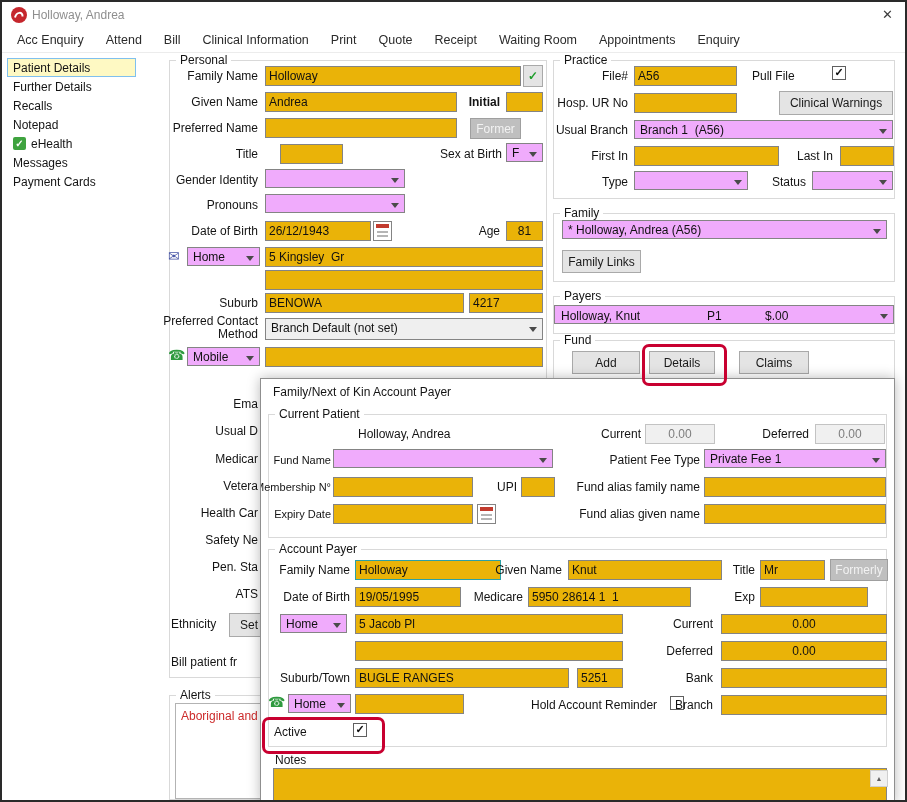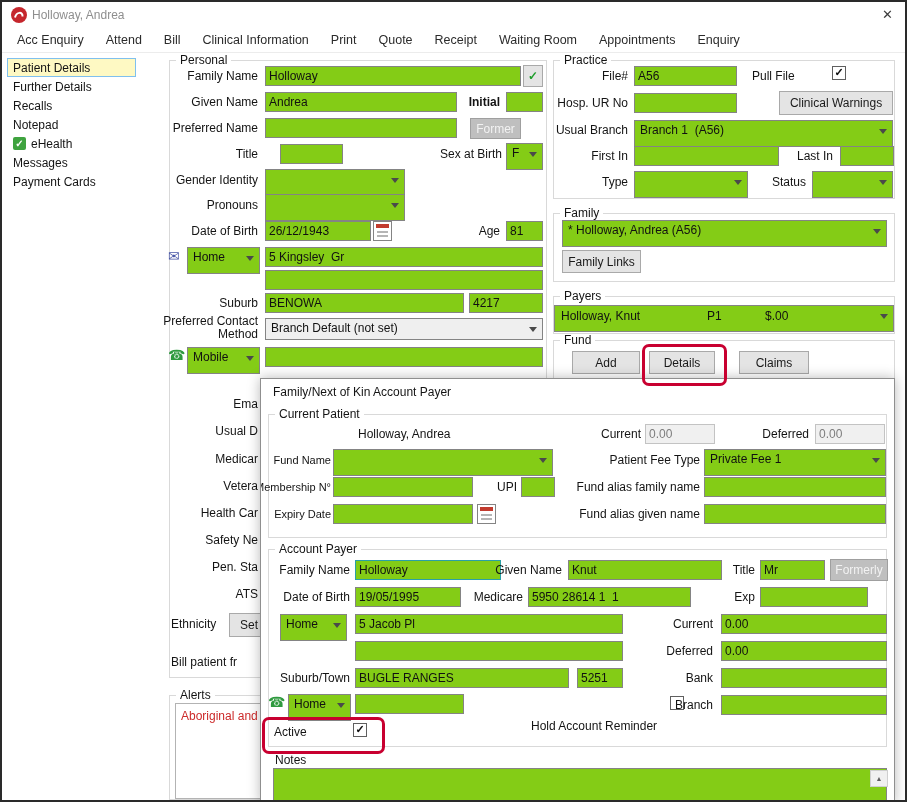--- a/index.html
+++ b/index.html
@@ -13,25 +13,25 @@
   .menubar{position:absolute;left:0;top:26px;right:0;height:24px;display:flex;align-items:center;padding-left:4px;border-bottom:1px solid #ececec;}
   .menu-item{font-size:12.5px;color:#2b2b2b;padding:3px 11px;white-space:nowrap;cursor:default;}
   
   .sidebar{position:absolute;left:5px;top:56px;width:129px;}
   .side-item{height:19px;display:flex;align-items:center;padding-left:5px;font-size:12px;color:#141414;border:1px solid transparent;box-sizing:border-box;cursor:default;white-space:nowrap;}
   .side-item.sel{background:#fef9c3;border-color:#7fc0ee;}
   .ehealth-icon{display:inline-block;width:13px;height:13px;background:#3fa33f;border-radius:2px;color:#fff;font-size:10px;line-height:13px;text-align:center;margin-right:5px;font-weight:bold;}
   
   .lbl{position:absolute;font-size:12px;color:#141414;white-space:nowrap;}
   .lbl.ra{text-align:right;}
-  .tb{position:absolute;height:20px;border:1px solid #848484;background:#84cc16;font:12px "Liberation Sans",sans-serif;padding:0 3px;box-sizing:border-box;color:#111;outline:none;}
+  .tb{position:absolute;height:20px;border:1px solid #848484;background:#eab308;font:12px "Liberation Sans",sans-serif;padding:0 3px;box-sizing:border-box;color:#111;outline:none;}
   .tb.gray{background:#f0f0f0;border-color:#c3c3c3;color:#7d7d7d;}
-  .tb.money{text-align:left;}
+  .tb.money{text-align:center;}
   .tb.focus{border-color:#2ba0a6;}
-  .dd{position:absolute;height:27px;border:1px solid #848484;background:#84cc16;box-sizing:border-box;font-size:12px;color:#111;padding:2px 16px 0 5px;white-space:pre;cursor:default;}
+  .dd{position:absolute;height:19px;border:1px solid #848484;background:#f0abfc;box-sizing:border-box;font-size:12px;color:#111;padding:2px 16px 0 5px;white-space:pre;cursor:default;}
   .dd.gray{background:#efefef;}
   .dd::after{content:"";position:absolute;right:5px;top:8px;width:0;height:0;border:4px solid transparent;border-top:5px solid #4a4a4a;}
   .btn{position:absolute;background:#e4e4e4;border:1px solid #a9a9a9;font-size:12px;color:#1a1a1a;display:flex;align-items:center;justify-content:center;box-sizing:border-box;cursor:pointer;white-space:nowrap;}
   .btn.dis{background:#bfbfbf;color:#f2f2f2;border-color:#9f9f9f;}
   .cb{position:absolute;width:14px;height:14px;border:1px solid #5f5f5f;background:#fff;box-sizing:border-box;font-size:11px;line-height:11px;text-align:center;color:#101010;font-weight:bold;cursor:pointer;}
   fieldset.grp{position:absolute;border:1px solid #d9d9d9;margin:0;padding:0;box-sizing:border-box;background:transparent;}
   fieldset.grp legend{font-size:12px;padding:0 4px;margin-left:6px;color:#141414;white-space:nowrap;}
   .cal{position:absolute;width:19px;height:20px;border:1px solid #848484;background:#fff;box-sizing:border-box;cursor:pointer;}
   .cal::before{content:"";position:absolute;left:2px;right:2px;top:2px;height:4px;background:#c23b2e;}
   .cal::after{content:"";position:absolute;left:3px;right:3px;top:9px;height:2px;background:#b5b5b5;box-shadow:0 4px 0 #b5b5b5;}
@@ -282,21 +282,21 @@
 
     <span class="lbl ra" style="right:544px;top:292px;">Suburb/Town</span>
     <input class="tb" style="left: 94px; top: 289px; width: 214px;" value="BUGLE RANGES">
     <input class="tb" style="left: 316px; top: 289px; width: 46px;" value="5251">
     <span class="lbl ra" style="right:181px;top:292px;">Bank</span>
     <input class="tb" style="left: 460px; top: 289px; width: 166px;">
 
     <span class="phone-ic" style="left:7px;top:315px;">☎</span>
     <div class="dd" style="left:27px;top:315px;width:63px;"><span>Home</span></div>
     <input class="tb" style="left: 94px; top: 315px; width: 109px;">
-    <span class="lbl" style="left:270px;top:319px;margin-top:21px;">Hold Account Reminder</span>
+    <span class="lbl" style="left:270px;top:319px;">Hold Account Reminder</span>
     <span class="cb" style="left:409px;top:317px;"></span>
     <span class="lbl ra" style="right:181px;top:319px;">Branch</span>
     <input class="tb" style="left: 460px; top: 316px; width: 166px;">
 
     <span class="lbl" style="left:13px;top:346px;">Active</span>
     <span class="cb" style="left:92px;top:344px;"><span>✓</span></span>
     <div class="annot" style="left:1px;top:338px;width:117px;height:31px;"></div>
 
     <span class="lbl" style="left:14px;top:374px;">Notes</span>
     <div class="tb" style="left:12px;top:389px;width:614px;height:50px;"></div>

